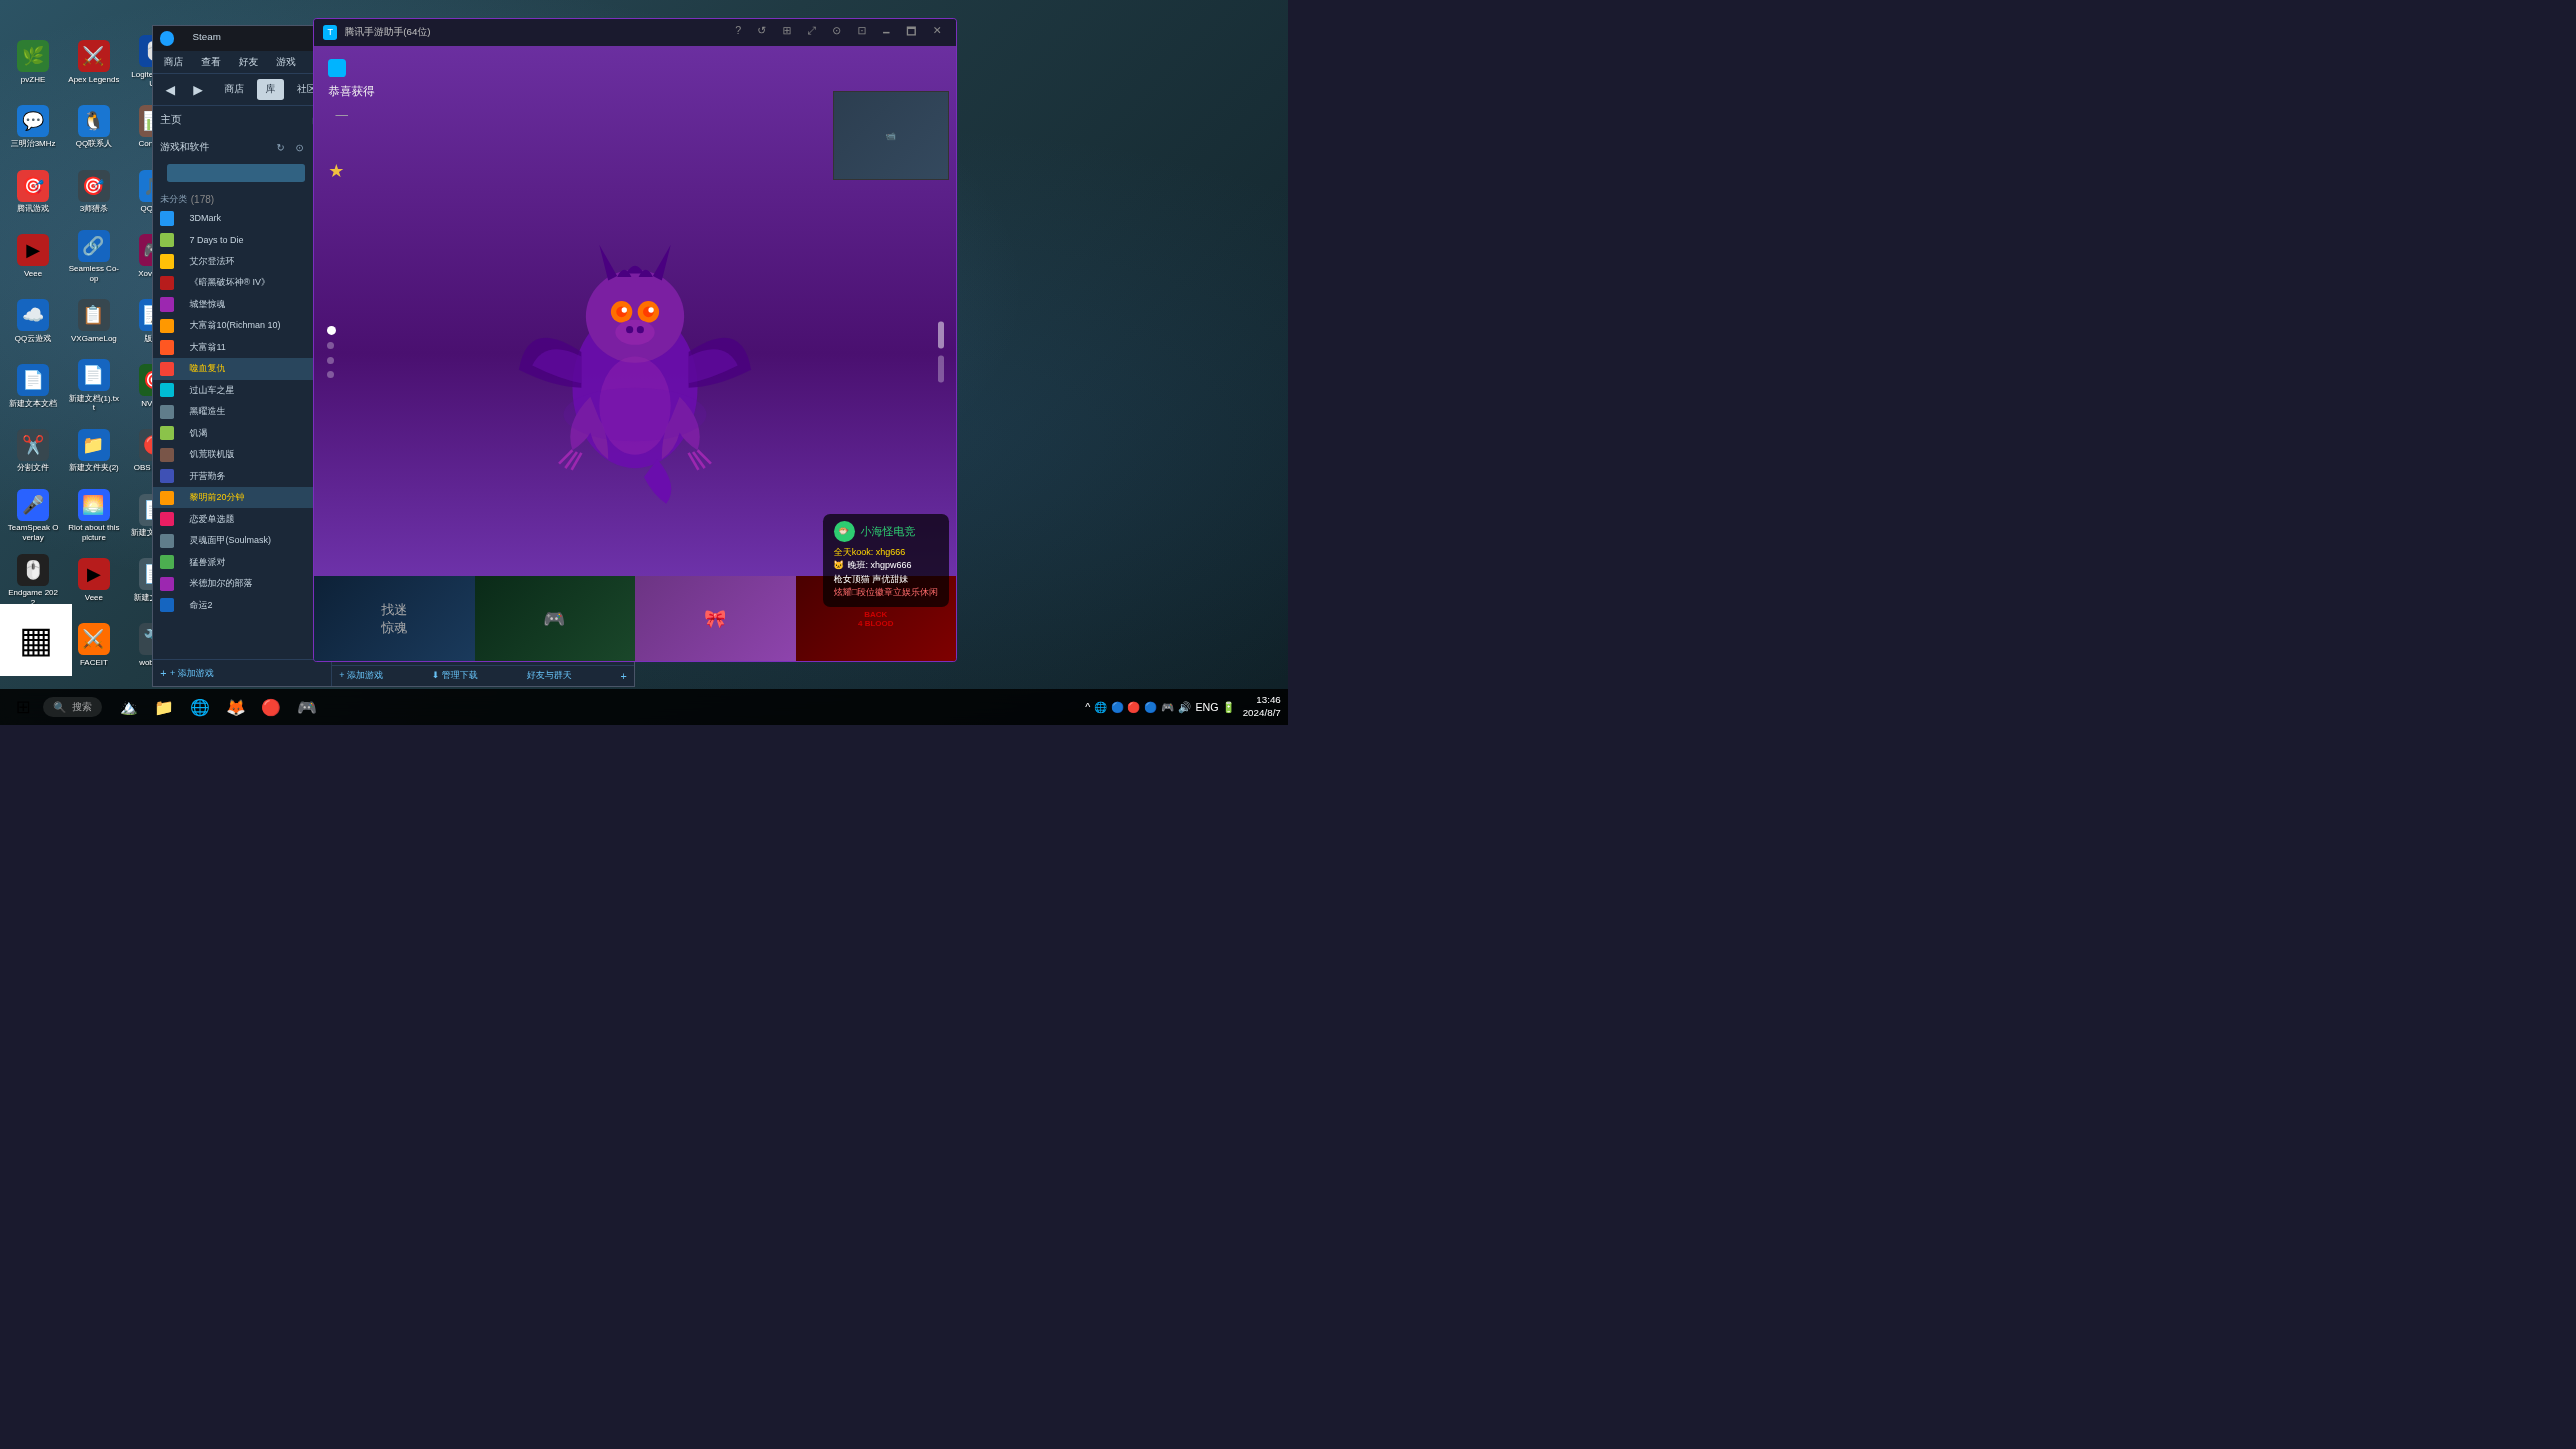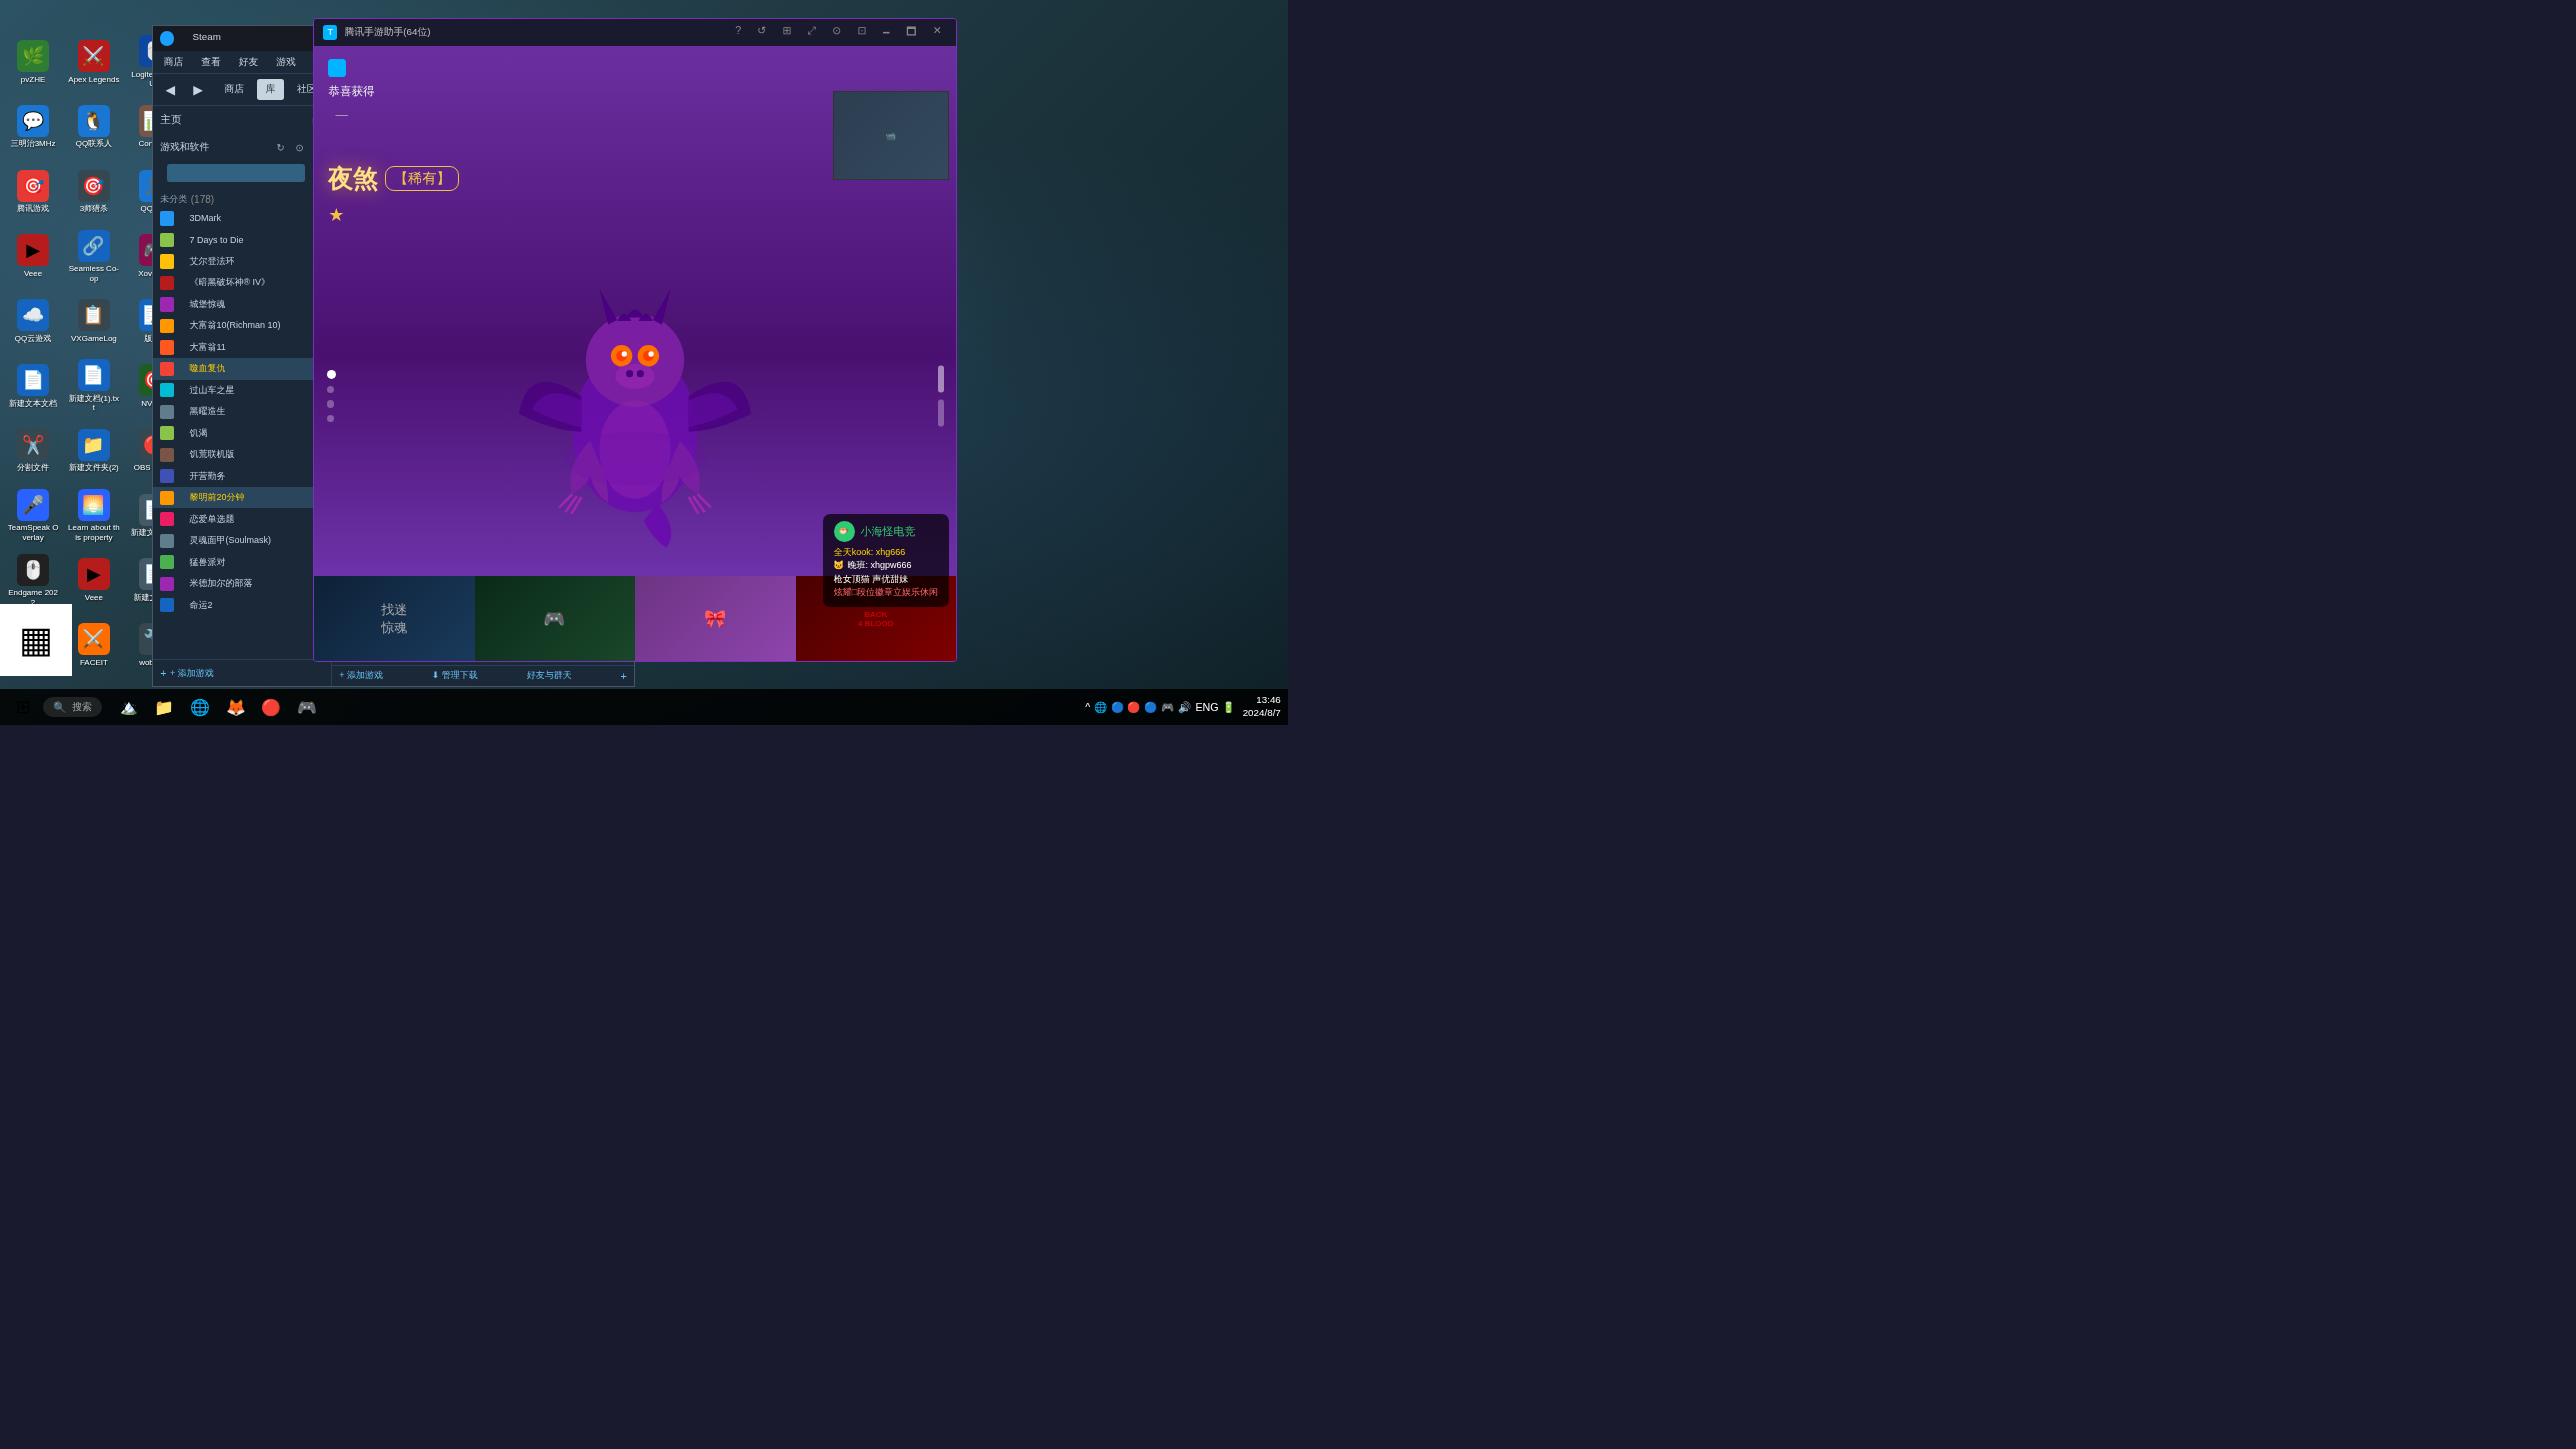--- a/index.html
+++ b/index.html
@@ -996,21 +996,21 @@
       <div class="desktop-icon">
       <div class="icon-img" style="background:#5c6bc0;">💬</div>
       <div class="icon-label">Discord</div>
     </div>
       <div class="desktop-icon">
       <div class="icon-img" style="background:#2962ff;">🎤</div>
       <div class="icon-label">TeamSpeak Overlay</div>
     </div>
       <div class="desktop-icon">
       <div class="icon-img" style="background:#2962ff;">🌅</div>
-      <div class="icon-label">Learn about this property</div>
+      <div class="icon-label">Riot about this picture</div>
     </div>
       <div class="desktop-icon">
       <div class="icon-img" style="background:#455a64;">📄</div>
       <div class="icon-label">新建文本文档</div>
     </div>
       <div class="desktop-icon">
       <div class="icon-img" style="background:#1976d2;">🎵</div>
       <div class="icon-label">QQ音乐</div>
     </div>
       <div class="desktop-icon">
@@ -1307,24 +1307,20 @@
 
     <div class="tencent-content">
 
       <div class="reward-header">
         <div class="reward-icon"></div>
         <span class="reward-title">恭喜获得</span>
         <span class="reward-min-btn">—</span>
         <span class="reward-close-btn">✕</span>
       </div>
 
-      <div class="item-name-row">
-        <span class="item-name-text">夜煞</span>
-        <span class="item-rarity">【<span>稀有</span>】</span>
-      </div>
 
       <div class="item-star">★</div>
 
       <div class="item-display">
         <div class="item-character">
 
           <svg width="268" height="322" viewBox="0 0 300 360">
 
             <ellipse cx="150" cy="220" rx="70" ry="90" fill="#6a0dad" opacity="0.9"></ellipse>
 

